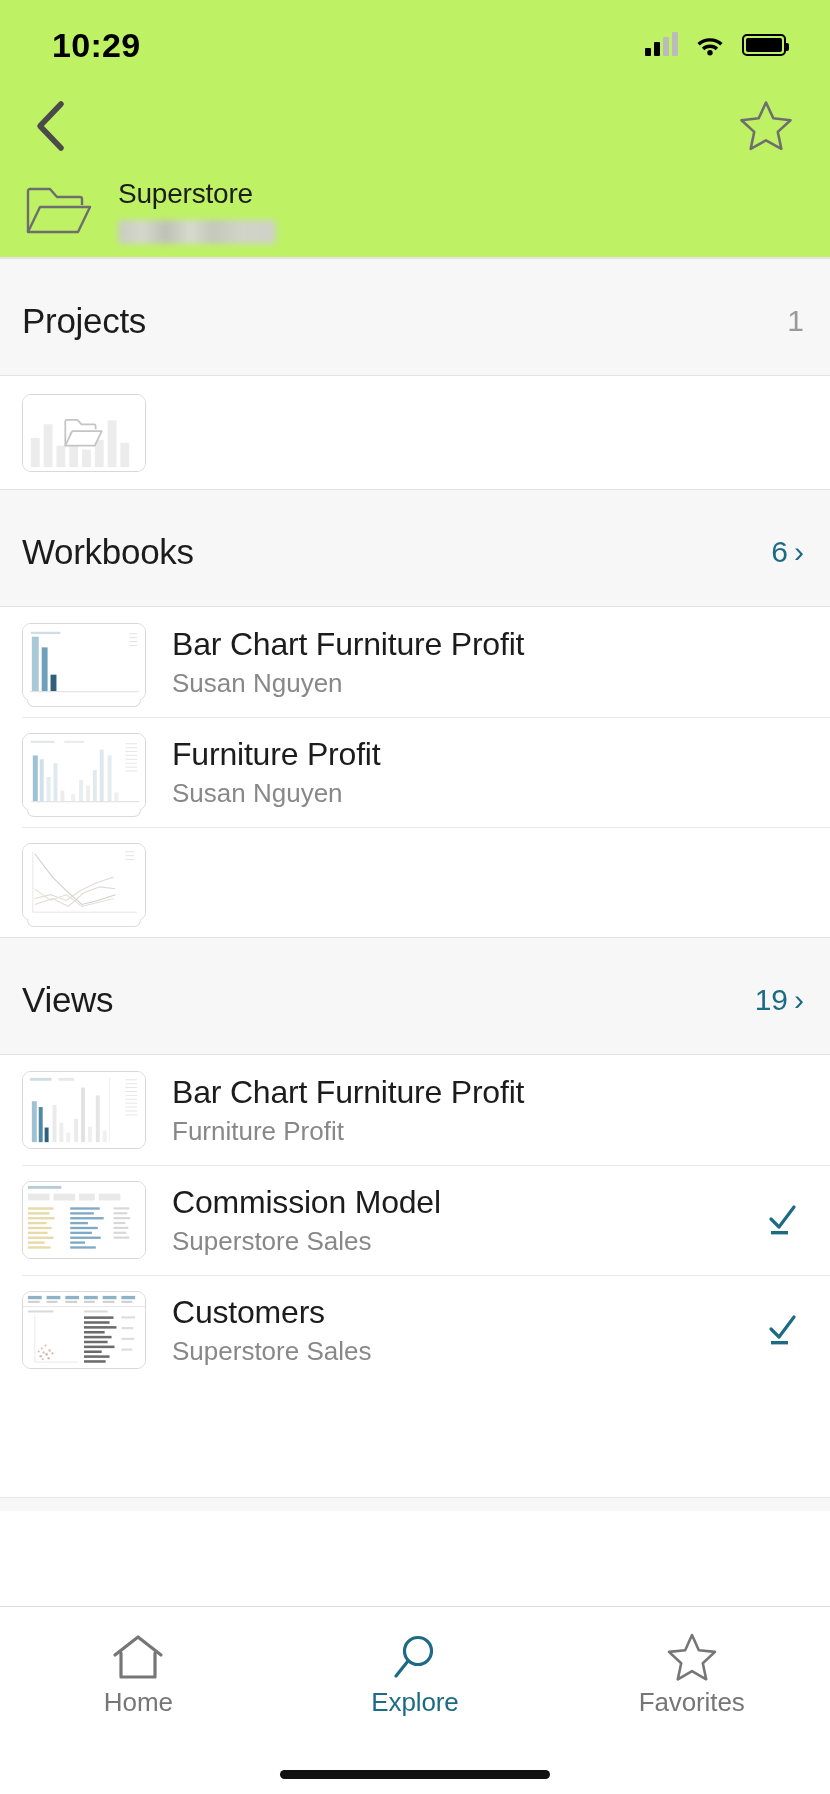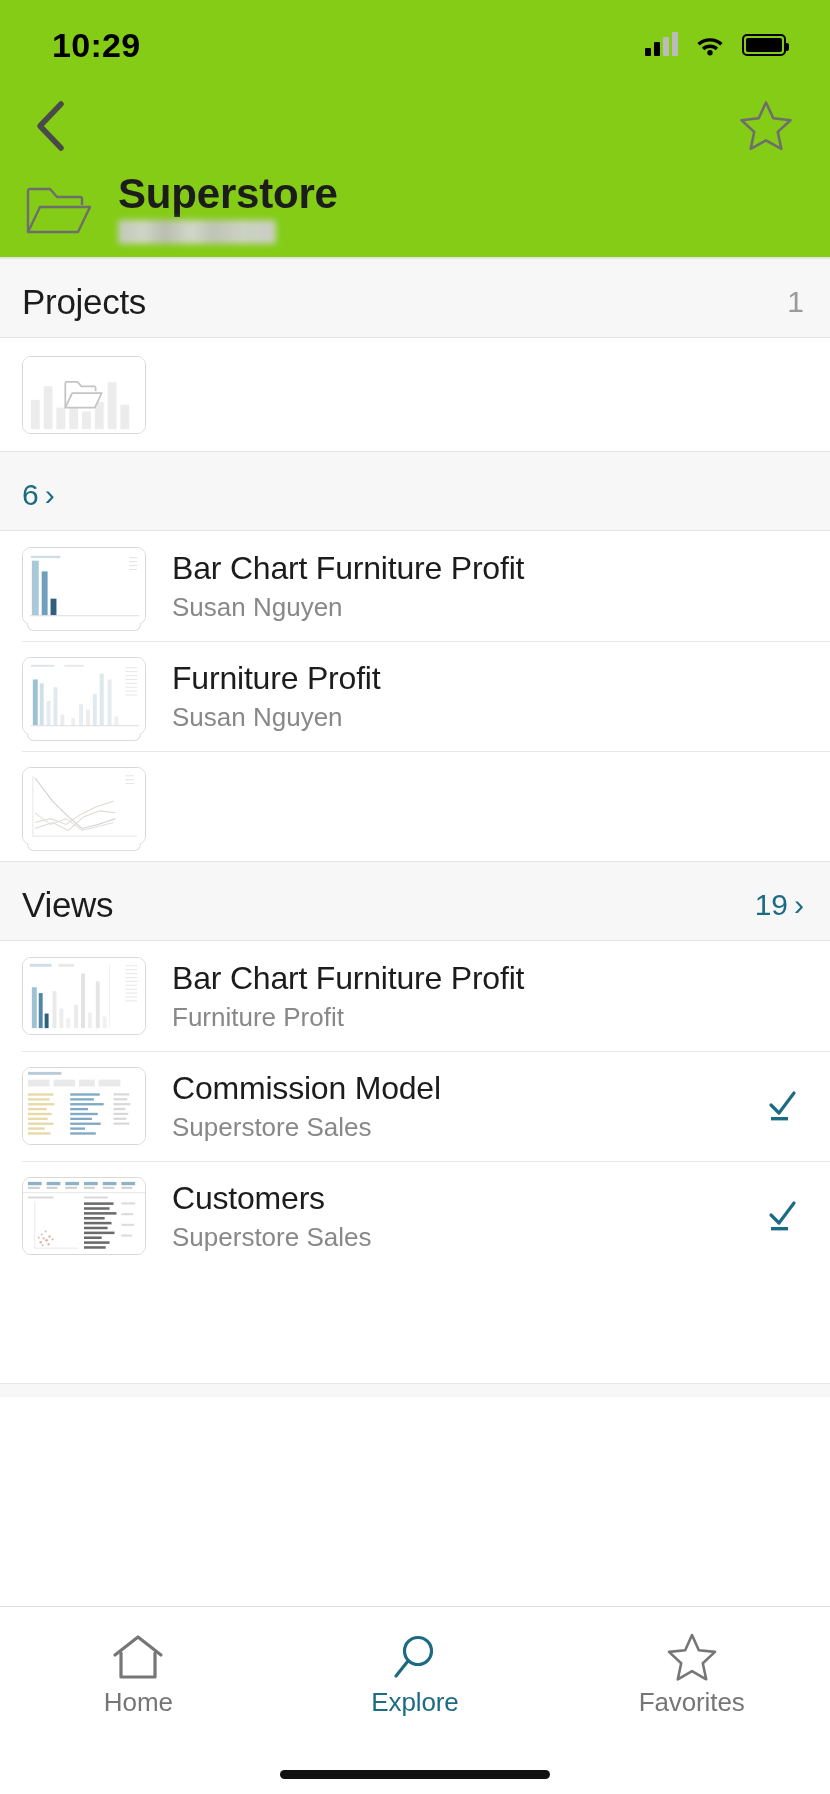--- a/index.html
+++ b/index.html
@@ -5,21 +5,21 @@
   * { margin:0; padding:0; box-sizing:border-box; }
   html, body {
     width:830px; height:1794px;
     background:#ffffff;
     font-family:"Liberation Sans", sans-serif;
     -webkit-font-smoothing:antialiased;
   }
   .phone {
     position:relative;
     width:830px; height:1794px;
-    background:#84cc16;
+    background:#bef264;
     display:flex; flex-direction:column;
     overflow:hidden;
   }
 
   
   .statusbar {
     height:90px;
     flex:0 0 90px;
     display:flex; align-items:center;
     justify-content:space-between;
@@ -75,37 +75,37 @@
     margin-bottom:0;
   }
   .proj-folder-icon {
     width:66px; height:52px;
     flex:0 0 66px;
     margin-top:16px;
     margin-right:26px;
   }
   .proj-text { display:flex; flex-direction:column; padding-top:4px; }
   .proj-title {
-    font-size:42px; font-weight:bold; color:#1c1c1c;
+    font-size:28px; font-weight:normal; color:#1c1c1c;
     letter-spacing:-0.2px; line-height:44px;
   }
   .proj-sub {
     margin-top:4px;
     width:158px; height:24px;
     border-radius:3px;
     background:linear-gradient(90deg,#c9c9c9 0%,#d6d6d6 16%,#bdbdbd 30%,#d9d9d9 46%,#c4c4c4 60%,#d2d2d2 78%,#cfcfcf 100%);
     filter:blur(3.2px);
     opacity:.92;
   }
 
   
   .content { flex:1 1 auto; overflow:hidden; background:#fff; }
 
   .section-head {
-    height:80px;
+    height:118px;
     background:#f7f7f7;
     border-top:1px solid #e4e4e4;
     border-bottom:1px solid #e4e4e4;
     display:flex; align-items:center; justify-content:space-between;
     padding:8px 26px 0 22px;
   }
   .section-title {
     font-size:35px; color:#1c1c1c; font-weight:normal;
     letter-spacing:-0.3px;
   }
@@ -287,20 +287,21 @@
             <g transform="translate(42,22)">
               <path d="M1 30 V5 a1.4 1.4 0 0 1 1.4-1.4 h11 l4 4.6 h13 a1.4 1.4 0 0 1 1.4 1.4 v3.5" fill="none" stroke="#c4c4c4" stroke-width="1.8" stroke-linejoin="round"></path>
               <path d="M1 30 L8 15 h30 L31 30 Z" fill="#ffffff" stroke="#c4c4c4" stroke-width="1.8" stroke-linejoin="round"></path>
             </g>
           </svg>
         </div>
       </div>
     </div>
 
     <div class="section-head">
+      <div class="section-title">Workbooks</div>
       <div class="section-count link">
         <span>6</span>
         <span class="chev">›</span>
       </div>
     </div>
 
     <div class="row row-item">
       <div class="thumb thumb-stack">
         <div class="thumb-card">
           <svg viewBox="0 0 124 78" preserveAspectRatio="none">

